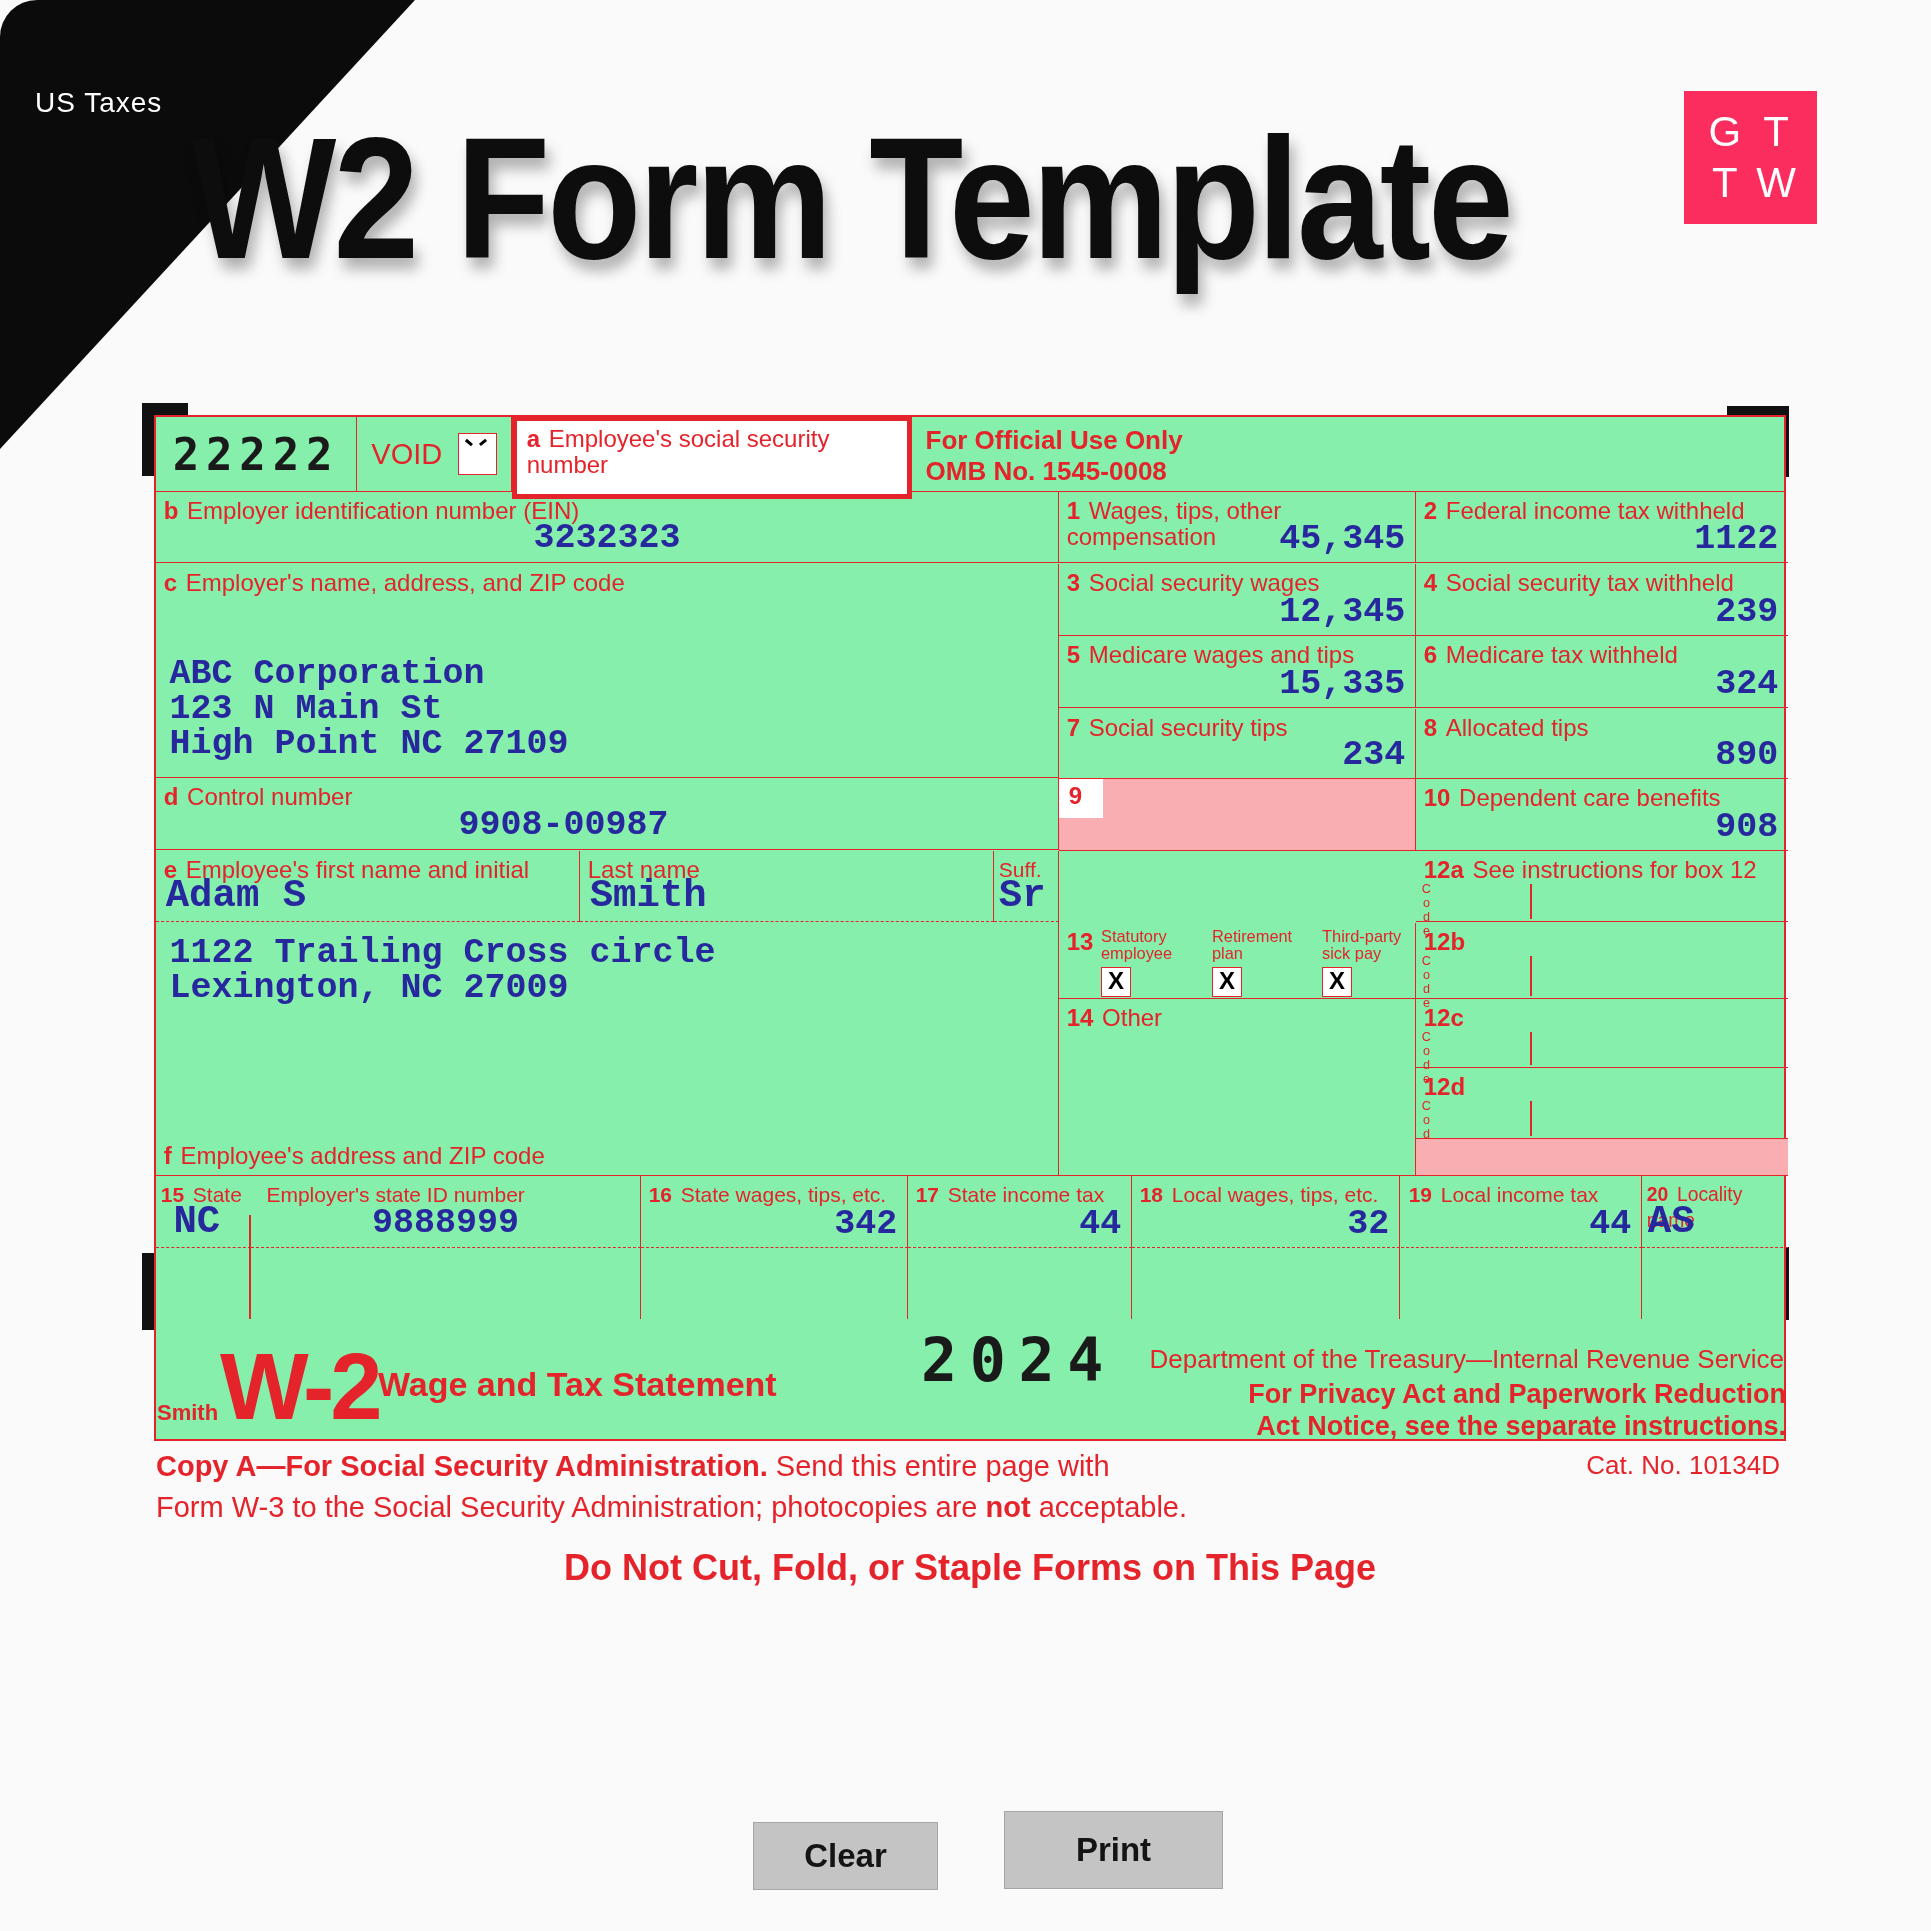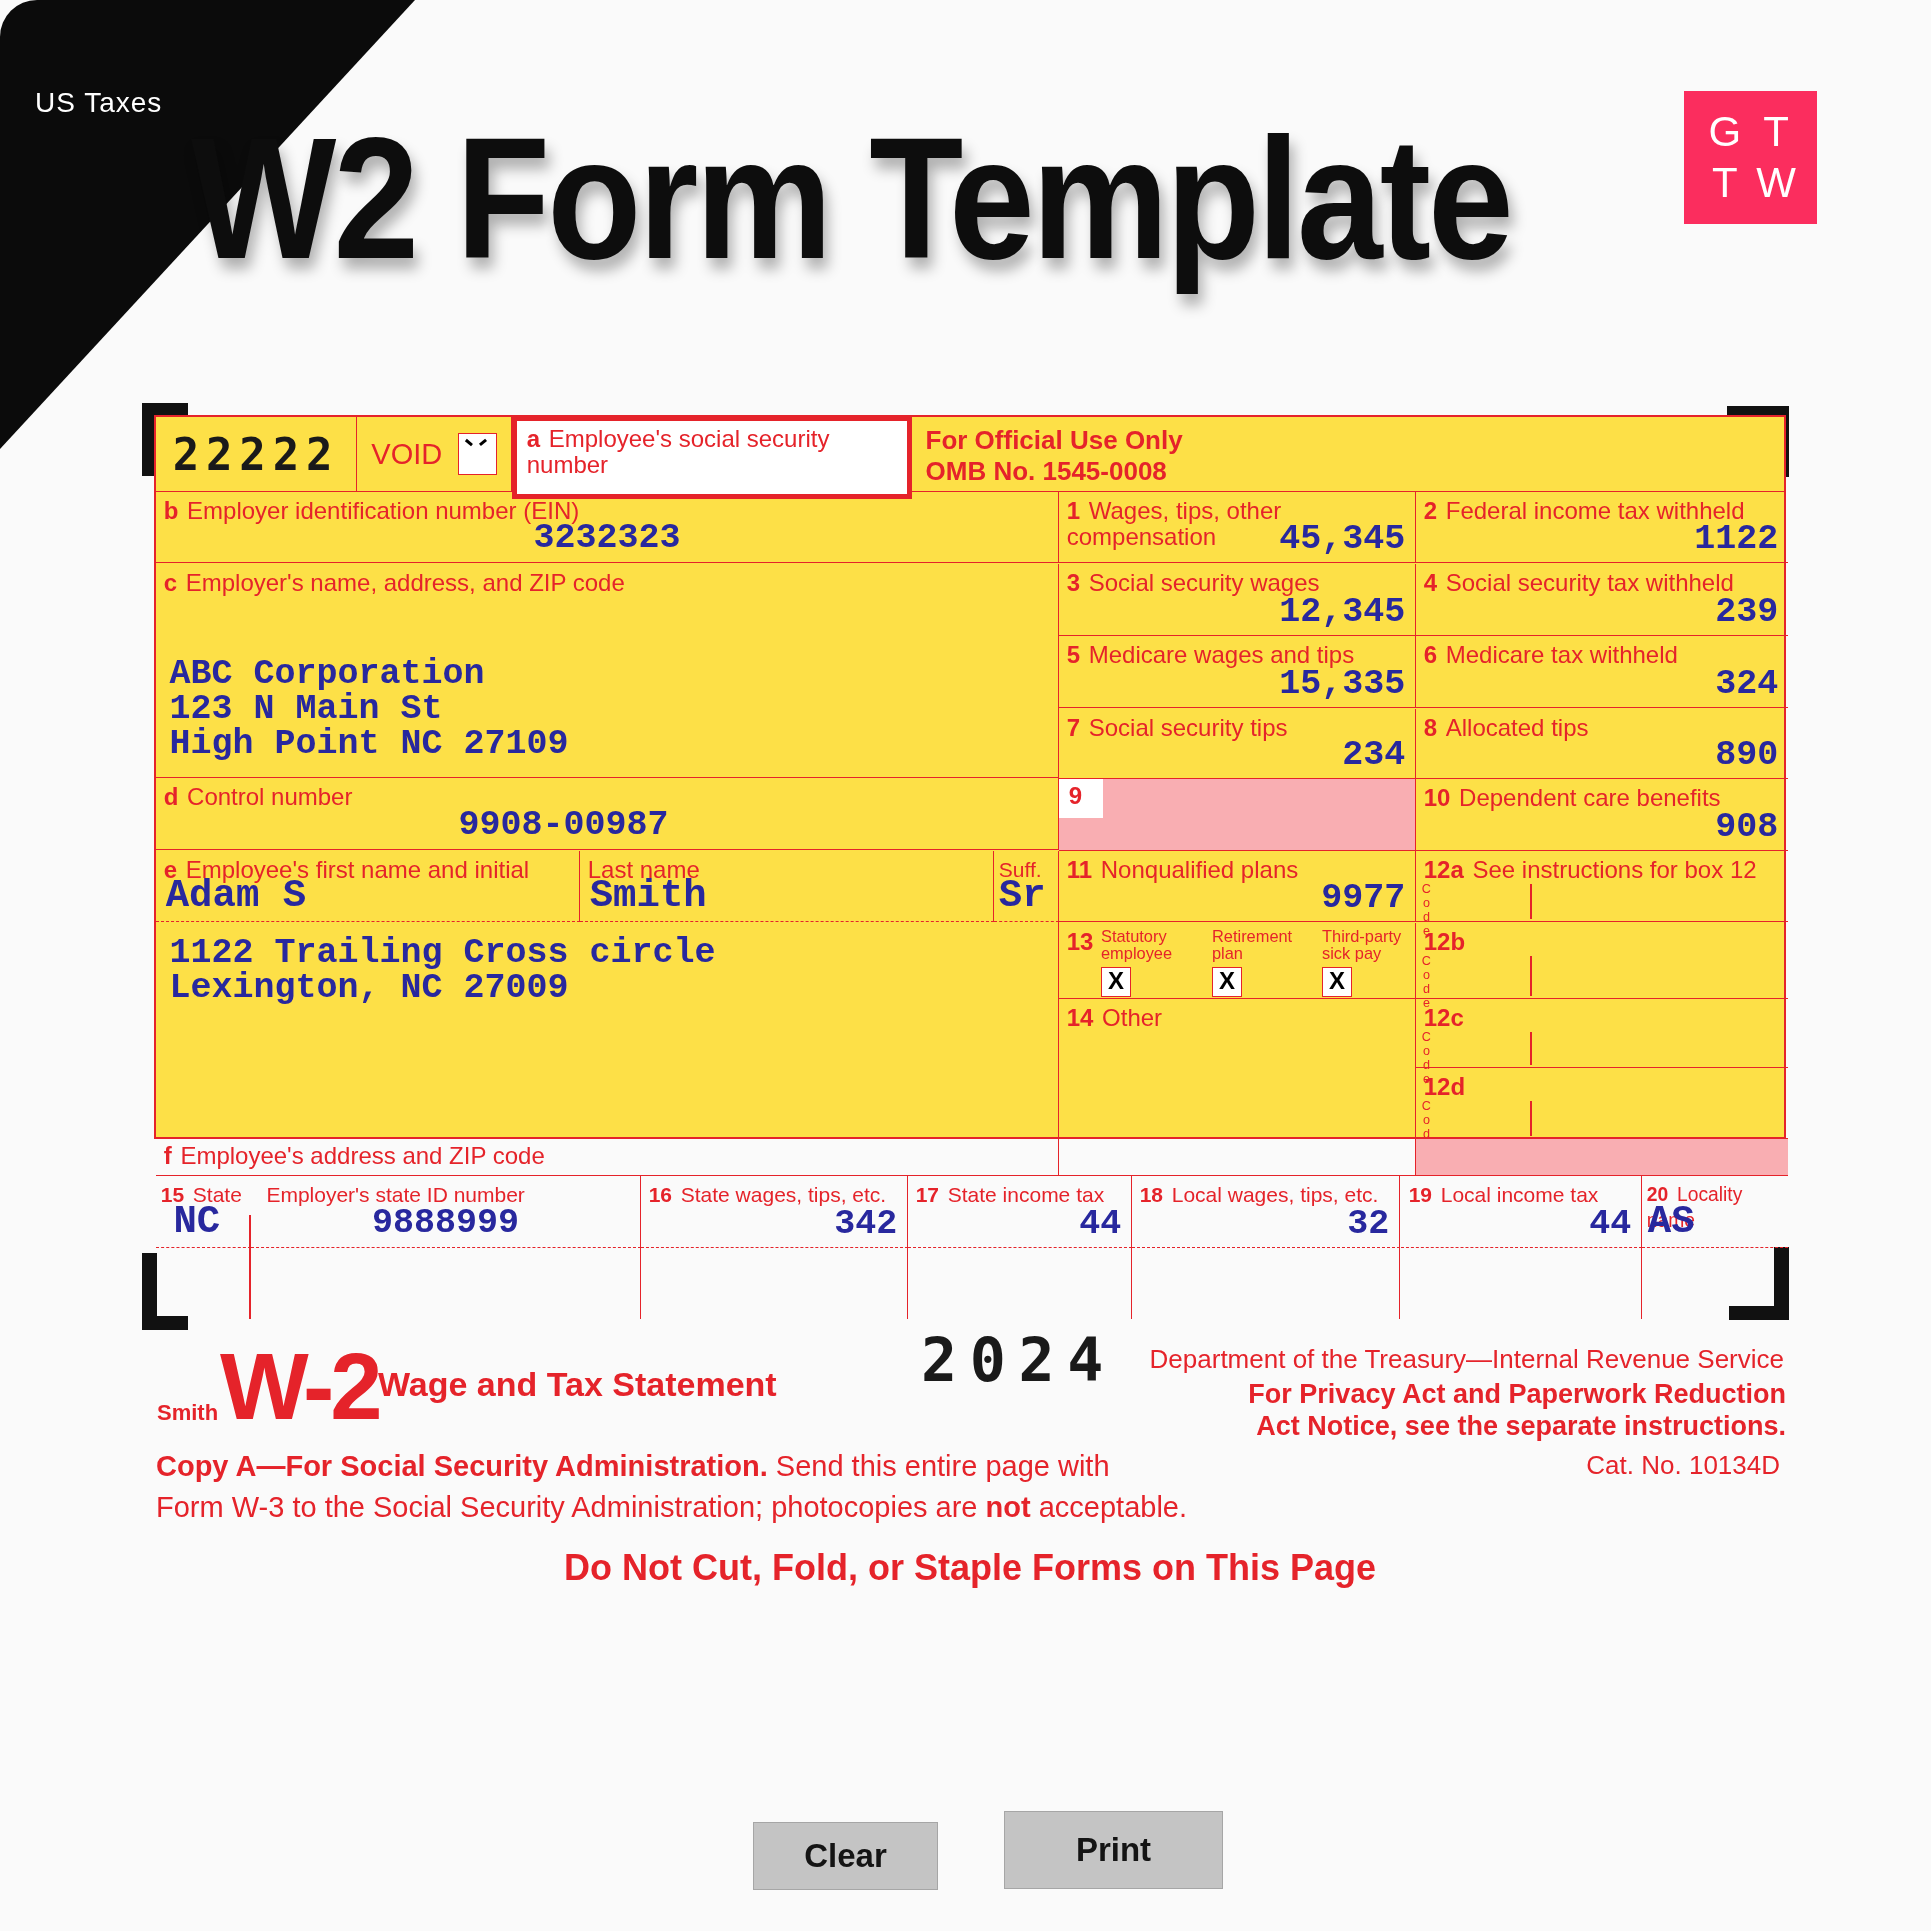--- a/index.html
+++ b/index.html
@@ -23,21 +23,21 @@
   #logo{position:absolute;left:1684px;top:91px;width:133px;height:133px;background:var(--logo);
         display:grid;grid-template-columns:1fr 1fr;place-items:center;padding:15.4px;}
   #logo span{color:#fff;font-size:42px;font-weight:400;}
   
   .crop{position:absolute;border:0 solid var(--ink);}
   #crop-tl{left:142px;top:403px;width:46px;height:73px;border-left-width:15.4px;border-top-width:14.5px;}
   #crop-tr{left:1727px;top:406px;width:62px;height:71px;border-right-width:15.4px;border-top-width:14.5px;}
   #crop-bl{left:142px;top:1253px;width:46px;height:77px;border-left-width:15.4px;border-bottom-width:14.5px;}
   #crop-br{left:1729px;top:1247px;width:60px;height:73px;border-right-width:15.4px;border-bottom-width:14.5px;}
   
-  #form{position:absolute;left:154px;top:415px;width:1632px;height:724px;background:#fde047;
+  #form{position:absolute;left:154px;top:415px;width:1632px;height:1026px;background:#86efac;
         border:2.9px solid var(--red);}
   .cell{position:absolute;}
   .br{border-right:1.9px solid var(--red);}
   .bb{border-bottom:1.9px solid var(--red);}
   .bbd{border-bottom:1.9px dashed var(--red);}
   .lbl{color:var(--red);font-size:24px;line-height:26px;padding:5.8px 0 0 7.7px;}
   .lbl b{margin-right:8.7px;}
   .sm{font-size:21px;}
   .val{position:absolute;right:9.7px;bottom:2.9px;color:var(--blue);
        font-family:"Liberation Mono",monospace;font-weight:700;font-size:35px;white-space:pre;}
@@ -179,24 +179,20 @@
     <div class="cell br bb" style="left:903px;top:362px;width:357px;height:72px;background:var(--pink);">
       <div style="position:absolute;left:0;top:0;width:44px;height:39px;background:#fff;">
         <div class="lbl" style="padding:3.9px 0 0 9.7px;"><b>9</b></div>
       </div>
     </div>
     <div class="cell bb" style="left:1260px;top:362px;width:372px;height:72px;">
       <div class="lbl"><b>10</b><span>Dependent care benefits</span></div>
       <div class="val">908</div>
     </div>
 
-    <div class="cell br bb" style="left:903px;top:434px;width:357px;height:71px;">
-      <div class="lbl"><b>11</b><span>Nonqualified plans</span></div>
-      <div class="val">9977</div>
-    </div>
     <div class="cell bb" style="left:1260px;top:434px;width:372px;height:71px;">
       <div class="lbl"><b>12a</b><span>See instructions for box 12</span></div>
       <div class="codev">Code</div>
       <div class="mid12"></div>
     </div>
 
     <div class="cell br bb" style="left:903px;top:506px;width:357px;height:76px;">
       <div class="lbl" style="position:absolute;left:0;top:0;"><b>13</b></div>
       <div style="position:absolute;left:42px;top:4.8px;">
         <div class="cklbl"><span>Statutory</span><br><span>employee</span></div>

